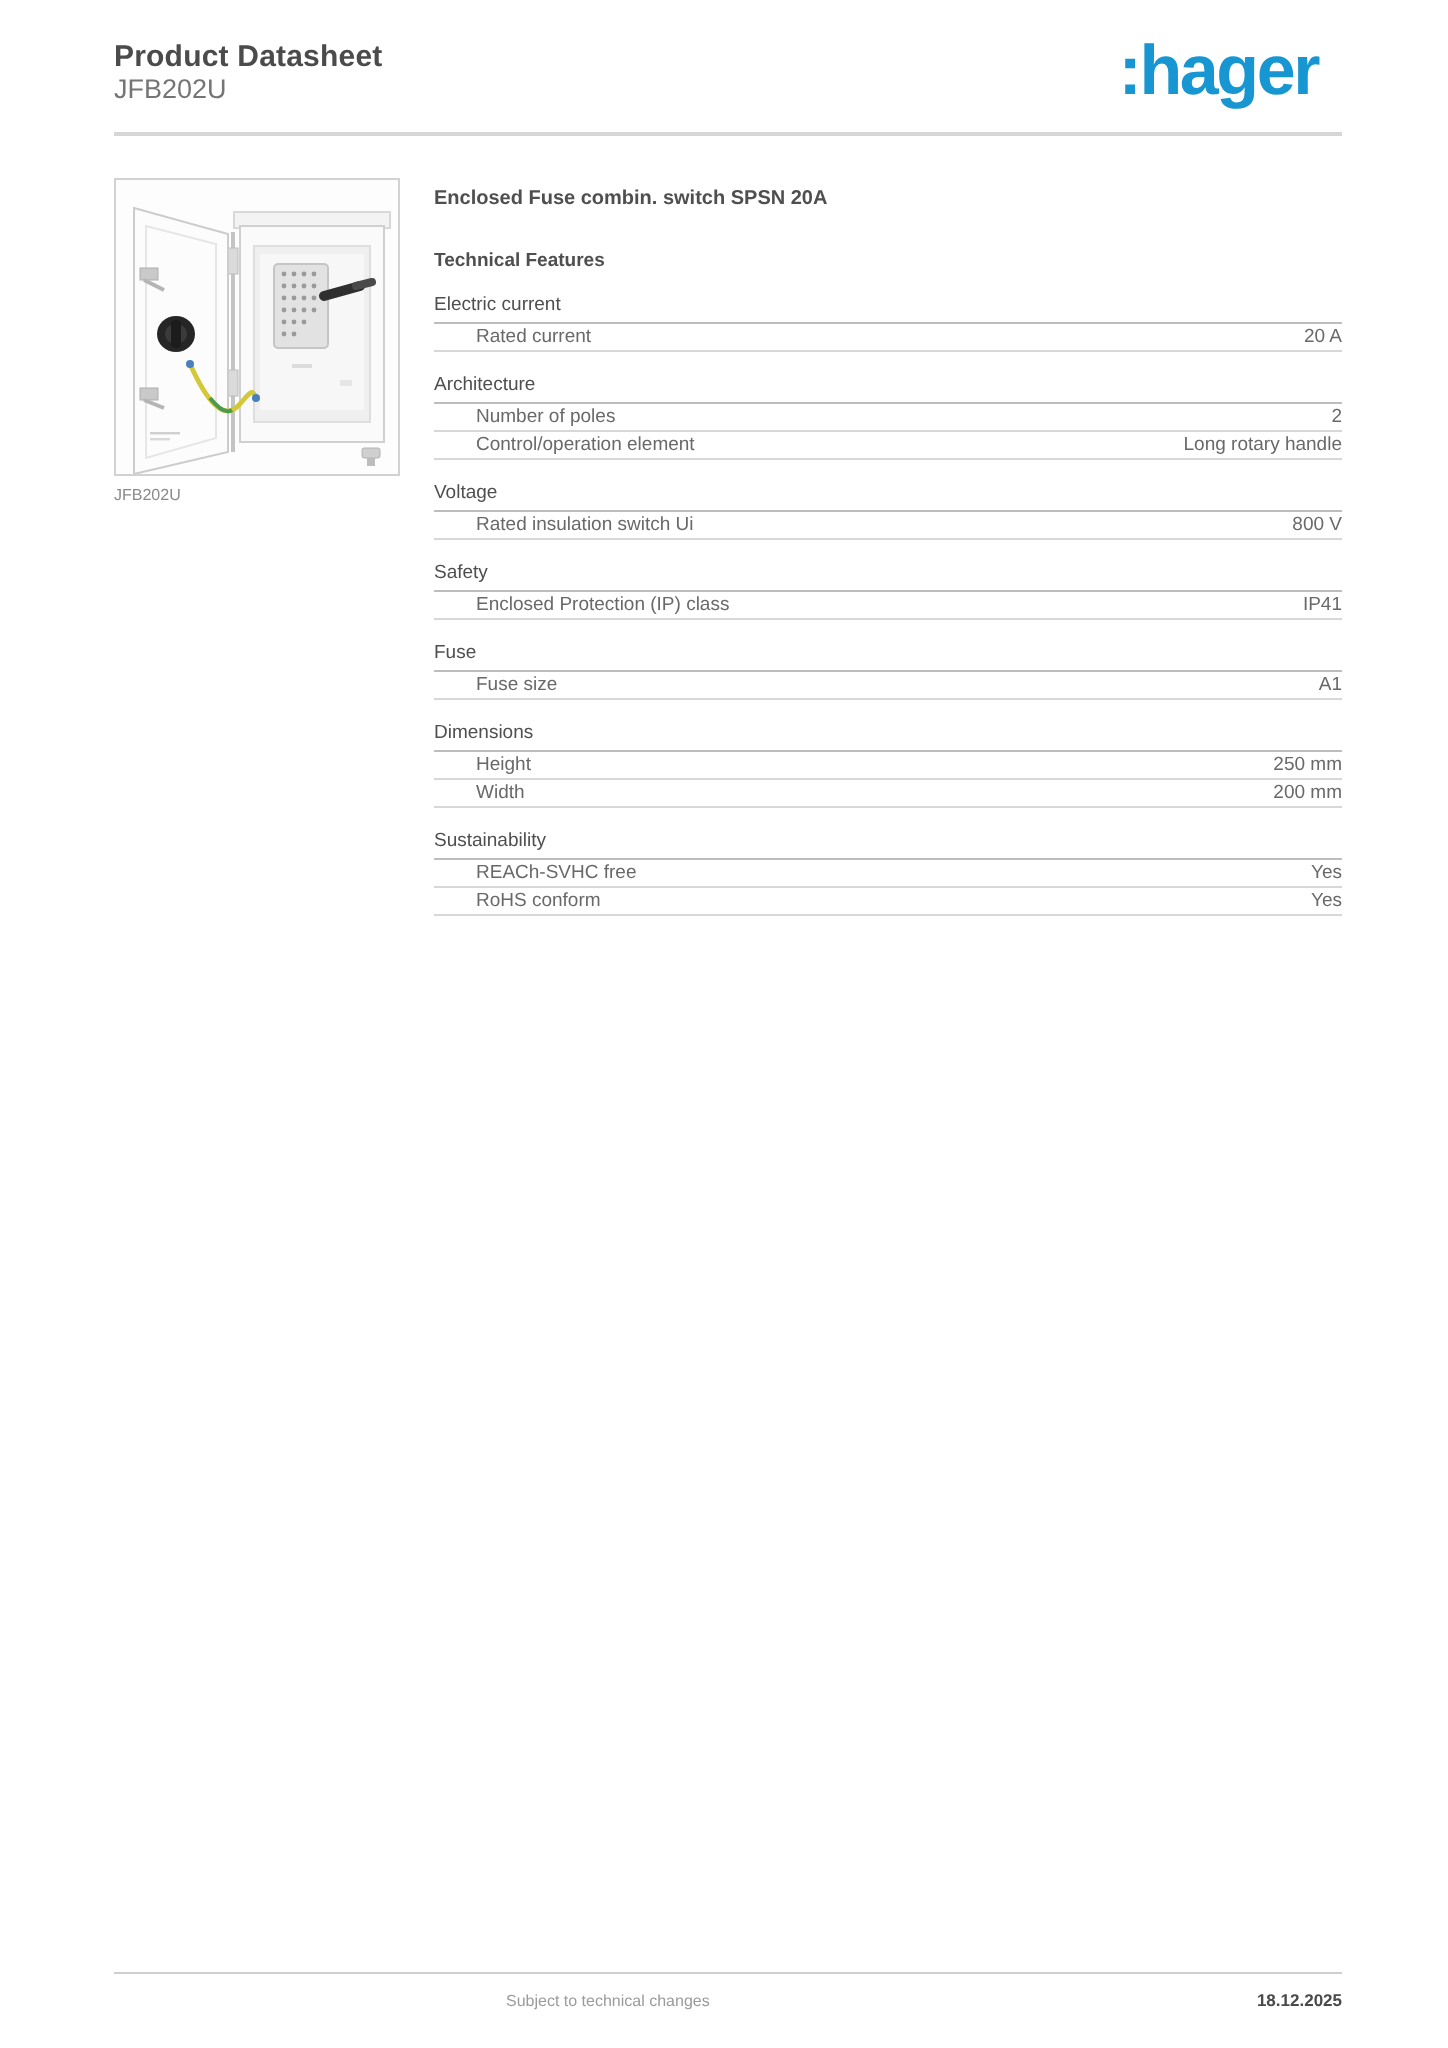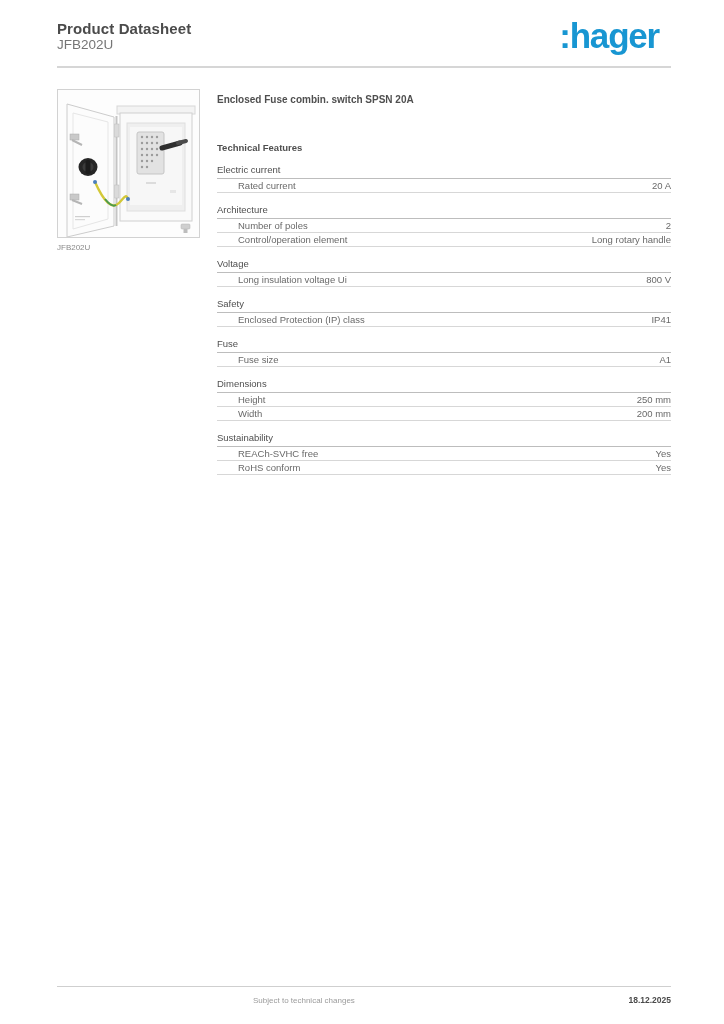--- a/index.html
+++ b/index.html
@@ -65,21 +65,21 @@
   }
 
   .right-col { margin-left: 160px; }
   .product-title {
     margin-top: 5px;
     font-size: 10px;
     font-weight: bold;
     color: #4f4f4f;
   }
   .specs-heading {
-    margin-top: 37px;
+    margin-top: 20px;
     font-size: 9.5px;
     font-weight: bold;
     color: #4f4f4f;
   }
   .spec-sections { margin-top: 4px; }
   .section { margin-top: 11px; }
   .section-title {
     font-size: 9.5px;
     font-weight: normal;
     color: #4f4f4f;
@@ -224,21 +224,21 @@
               <span class="spec-value">2</span>
             </div>
             <div class="spec-row">
               <span class="spec-label">Control/operation element</span>
               <span class="spec-value">Long rotary handle</span>
             </div>
           </div>
           <div class="section">
             <div class="section-title">Voltage</div>
             <div class="spec-row">
-              <span class="spec-label">Long insulation voltage Ui</span>
+              <span class="spec-label">Rated insulation switch Ui</span>
               <span class="spec-value">800 V</span>
             </div>
           </div>
           <div class="section">
             <div class="section-title">Safety</div>
             <div class="spec-row">
               <span class="spec-label">Enclosed Protection (IP) class</span>
               <span class="spec-value">IP41</span>
             </div>
           </div>

